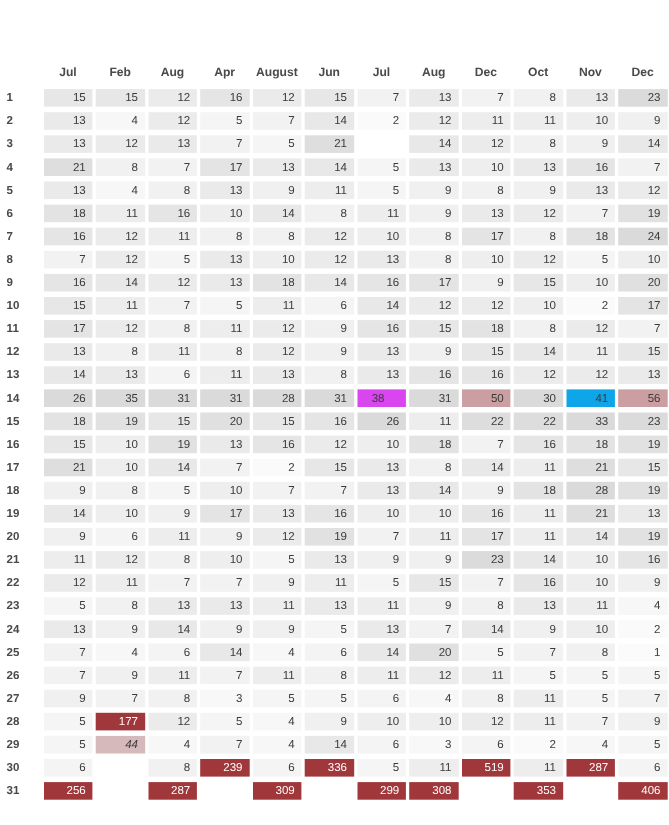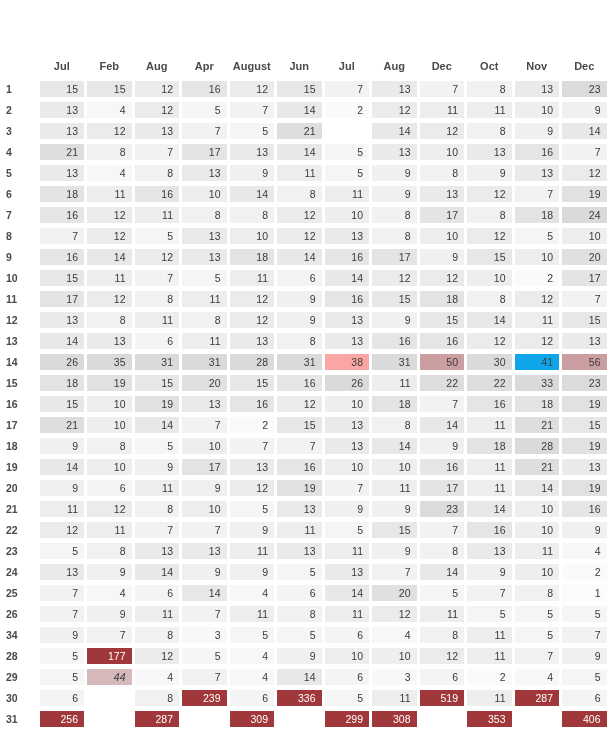--- a/index.html
+++ b/index.html
@@ -646,21 +646,21 @@
           <td class="cell">
             <span class="chip" style="background: rgb(218, 218, 218);">31</span>
           </td>
           <td class="cell">
             <span class="chip" style="background: rgb(218, 218, 218);">28</span>
           </td>
           <td class="cell">
             <span class="chip" style="background: rgb(218, 218, 218);">31</span>
           </td>
           <td class="cell">
-            <span class="chip" style="background: #fca5a5;">38</span>
+            <span class="chip" style="background: #d946ef; text-align: center;">38</span>
           </td>
           <td class="cell">
             <span class="chip" style="background: rgb(218, 218, 218);">31</span>
           </td>
           <td class="cell">
             <span class="chip" style="background: rgb(203, 158, 161);">50</span>
           </td>
           <td class="cell">
             <span class="chip" style="background: rgb(218, 218, 218);">30</span>
           </td>
@@ -1133,21 +1133,21 @@
             <span class="chip" style="background: rgb(245, 245, 245);">5</span>
           </td>
           <td class="cell">
             <span class="chip" style="background: rgb(245, 245, 245);">5</span>
           </td>
           <td class="cell">
             <span class="chip" style="background: rgb(245, 245, 245);">5</span>
           </td>
         </tr>
         <tr>
-          <th class="rowlabel">34</th>
+          <th class="rowlabel">27</th>
           <td class="cell">
             <span class="chip" style="background: rgb(240, 240, 240);">9</span>
           </td>
           <td class="cell">
             <span class="chip" style="background: rgb(242, 242, 242);">7</span>
           </td>
           <td class="cell">
             <span class="chip" style="background: rgb(241, 241, 241);">8</span>
           </td>
           <td class="cell">

